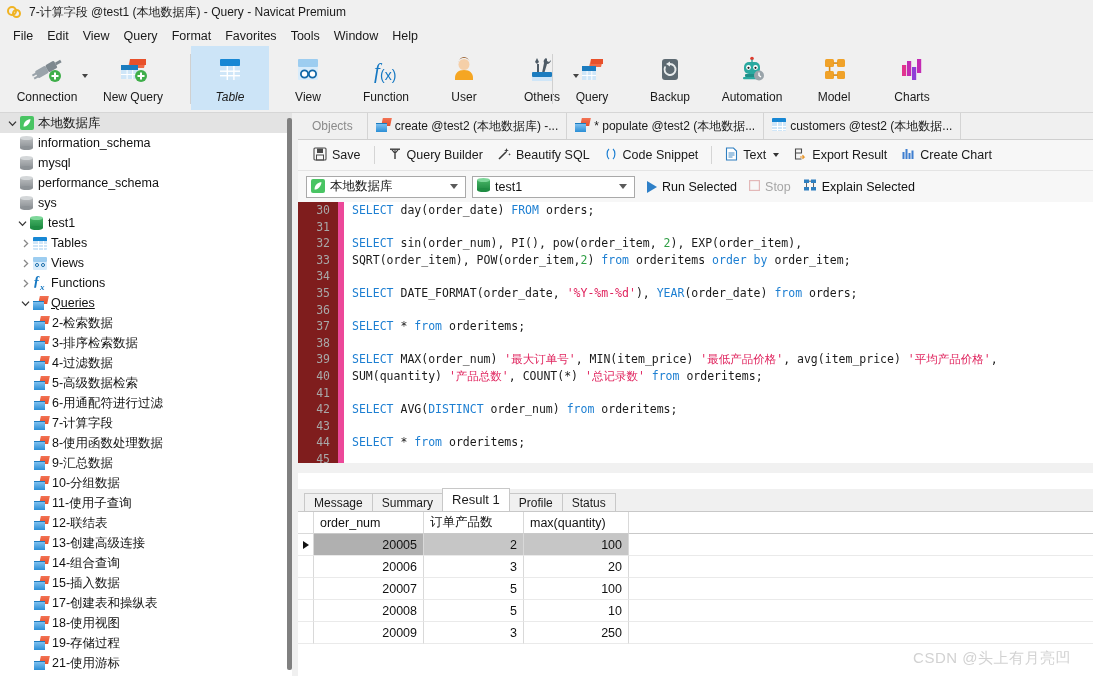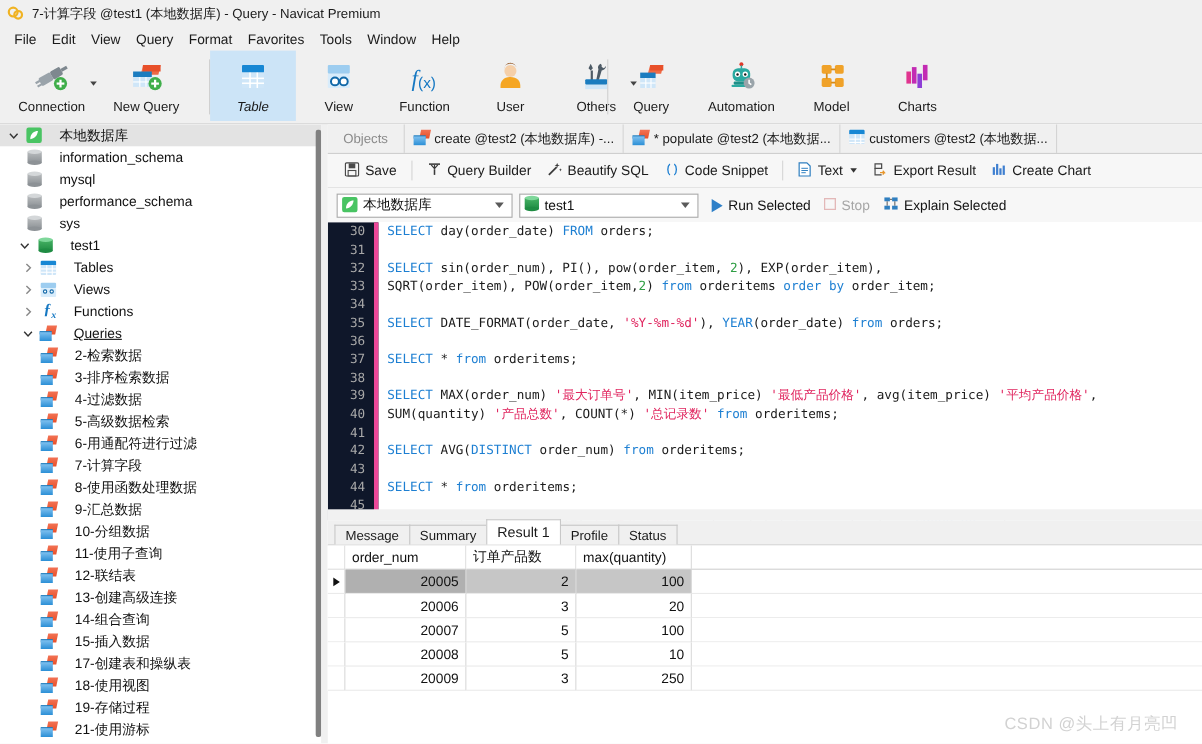--- a/index.html
+++ b/index.html
@@ -93,22 +93,22 @@
   .tree-row {
     height: 20px; display: flex; align-items: center;
     box-sizing: border-box; white-space: nowrap; cursor: default;
     font-size: 12.5px; color: #111;
   }
   .twisty {
     width: 16px; height: 16px; flex: 0 0 auto;
     display: flex; align-items: center; justify-content: center;
   }
   .twisty svg { display: block; }
-  .t-icon { width: 18px; height: 16px; flex: 0 0 auto; margin-right: 16px;
-            display: flex; align-items: center; justify-content: flex-end; }
+  .t-icon { width: 18px; height: 16px; flex: 0 0 auto; margin-right: 0;
+            display: flex; align-items: center; justify-content: flex-start; }
   .t-label { font-size: 12.5px; color: #111; }
 
   
   .cyl { width: 13px; height: 14px; position: relative; }
   .cyl .body { position: absolute; left: 0; top: 2px; width: 13px; height: 10px; }
   .cyl-gray .body { background: linear-gradient(#b9bcbe,#8d9296); }
   .cyl-green .body { background: linear-gradient(#46b264,#1f8c43); }
   .cyl .top {
     position: absolute; left: 0; top: 0px; width: 13px; height: 4px;
     border-radius: 50%;
@@ -240,21 +240,21 @@
     border-left:10px solid #2f80c8;
   }
 
   
   .editor {
     position: relative; height: 271px; background: #ffffff; overflow: hidden;
     font-family: "DejaVu Sans Mono", monospace;
   }
   .gutter {
     position:absolute; left:0; top:0; width:46px; height:271px;
-    background:#0f172a; border-right:4px solid #ec4899; box-sizing:border-box;
+    background:#7f1d1d; border-right:6px solid #ec4899; box-sizing:border-box;
   }
   .code-area { position:absolute; left:46px; top:0; right:0; bottom:0; }
   .ln {
     height: 16.6px; line-height: 16.6px; font-size: 11.5px;
     color: #a8a8a8; text-align: right; padding-right: 8px;
     box-sizing: border-box; font-family: "DejaVu Sans Mono", monospace;
   }
   .cl {
     height: 16.6px; line-height: 16.6px; font-size: 11.5px;
     white-space: pre; padding-left: 8px; color: #1a1a1a;
@@ -264,21 +264,21 @@
   .cl .fn  { color: #1a1a1a; }
   .cl .num { color: #2f9e44; }
   .cl .str { color: #e0245e; }
   .cl.hl   { background: #cfe3f7; }
   .ed-hscroll {
     position:absolute; left:0; bottom:0; width:795px; height:10px;
     background:#f1f1f1;
   }
 
   
-  .results { position:relative; background:#ffffff; }
+  .results { position:relative; background:#ffffff;margin-top:16px; }
   .rtabs {
     height: 23px; background:#f0f0f0; display:flex; align-items:flex-end;
     border-bottom:1px solid #c8c8c8; box-sizing:border-box; padding-left: 6px;
   }
   .rtab {
     font-size: 12px; color:#1a1a1a; padding: 3px 9px 3px 9px;
     border:1px solid #c8c8c8; border-bottom:none; background:#f0f0f0;
     margin-right:-1px; cursor:default; white-space:nowrap;
     height: 18px; box-sizing: border-box; line-height: 12px;
   }
@@ -456,20 +456,30 @@
             <path d="M15 4 L27 4 L25 12 L13 12 Z" fill="#ef6a46"></path>
             <path d="M15 4 L27 4 L27 9 L15 9 Z" fill="#e8502a"></path>
             <rect x="6" y="11" width="14" height="5" fill="#1b7cbf"></rect>
             <rect x="6" y="16" width="14" height="9" fill="#cfe6f8"></rect>
             <rect x="10.6" y="16" width="1" height="9" fill="#fff"></rect>
             <rect x="15.3" y="16" width="1" height="9" fill="#fff"></rect>
             <rect x="6" y="20" width="14" height="1" fill="#fff"></rect>
           </svg>
         </div>
         <div class="rb-label">Query</div>
+      </div>
+      <div class="rb-btn">
+        <div class="rb-icon">
+          <svg width="32" height="30" viewBox="0 0 32 30">
+            <rect x="8" y="4" width="16" height="21" rx="3" fill="#5d6a72"></rect>
+            <path d="M16 9 a5.5 5.5 0 1 1 -5 3.2" stroke="#e8eced" stroke-width="1.9" fill="none" stroke-linecap="round"></path>
+            <path d="M16 6.5 l0 5 -4 -2.5z" fill="#e8eced"></path>
+          </svg>
+        </div>
+        <div class="rb-label">Backup</div>
       </div>
       <div class="rb-btn wide">
         <div class="rb-icon">
           <svg width="34" height="30" viewBox="0 0 34 30">
             <circle cx="17" cy="3.5" r="1.8" fill="#e0392b"></circle>
             <rect x="16.3" y="4.5" width="1.4" height="3" fill="#2aa9a0"></rect>
             <rect x="9" y="7" width="16" height="12" rx="5" fill="#2aa9a0"></rect>
             <circle cx="13.5" cy="12.5" r="2.4" fill="#fff"></circle>
             <circle cx="20.5" cy="12.5" r="2.4" fill="#fff"></circle>
             <circle cx="13.5" cy="12.8" r="1.1" fill="#1a1a1a"></circle>

